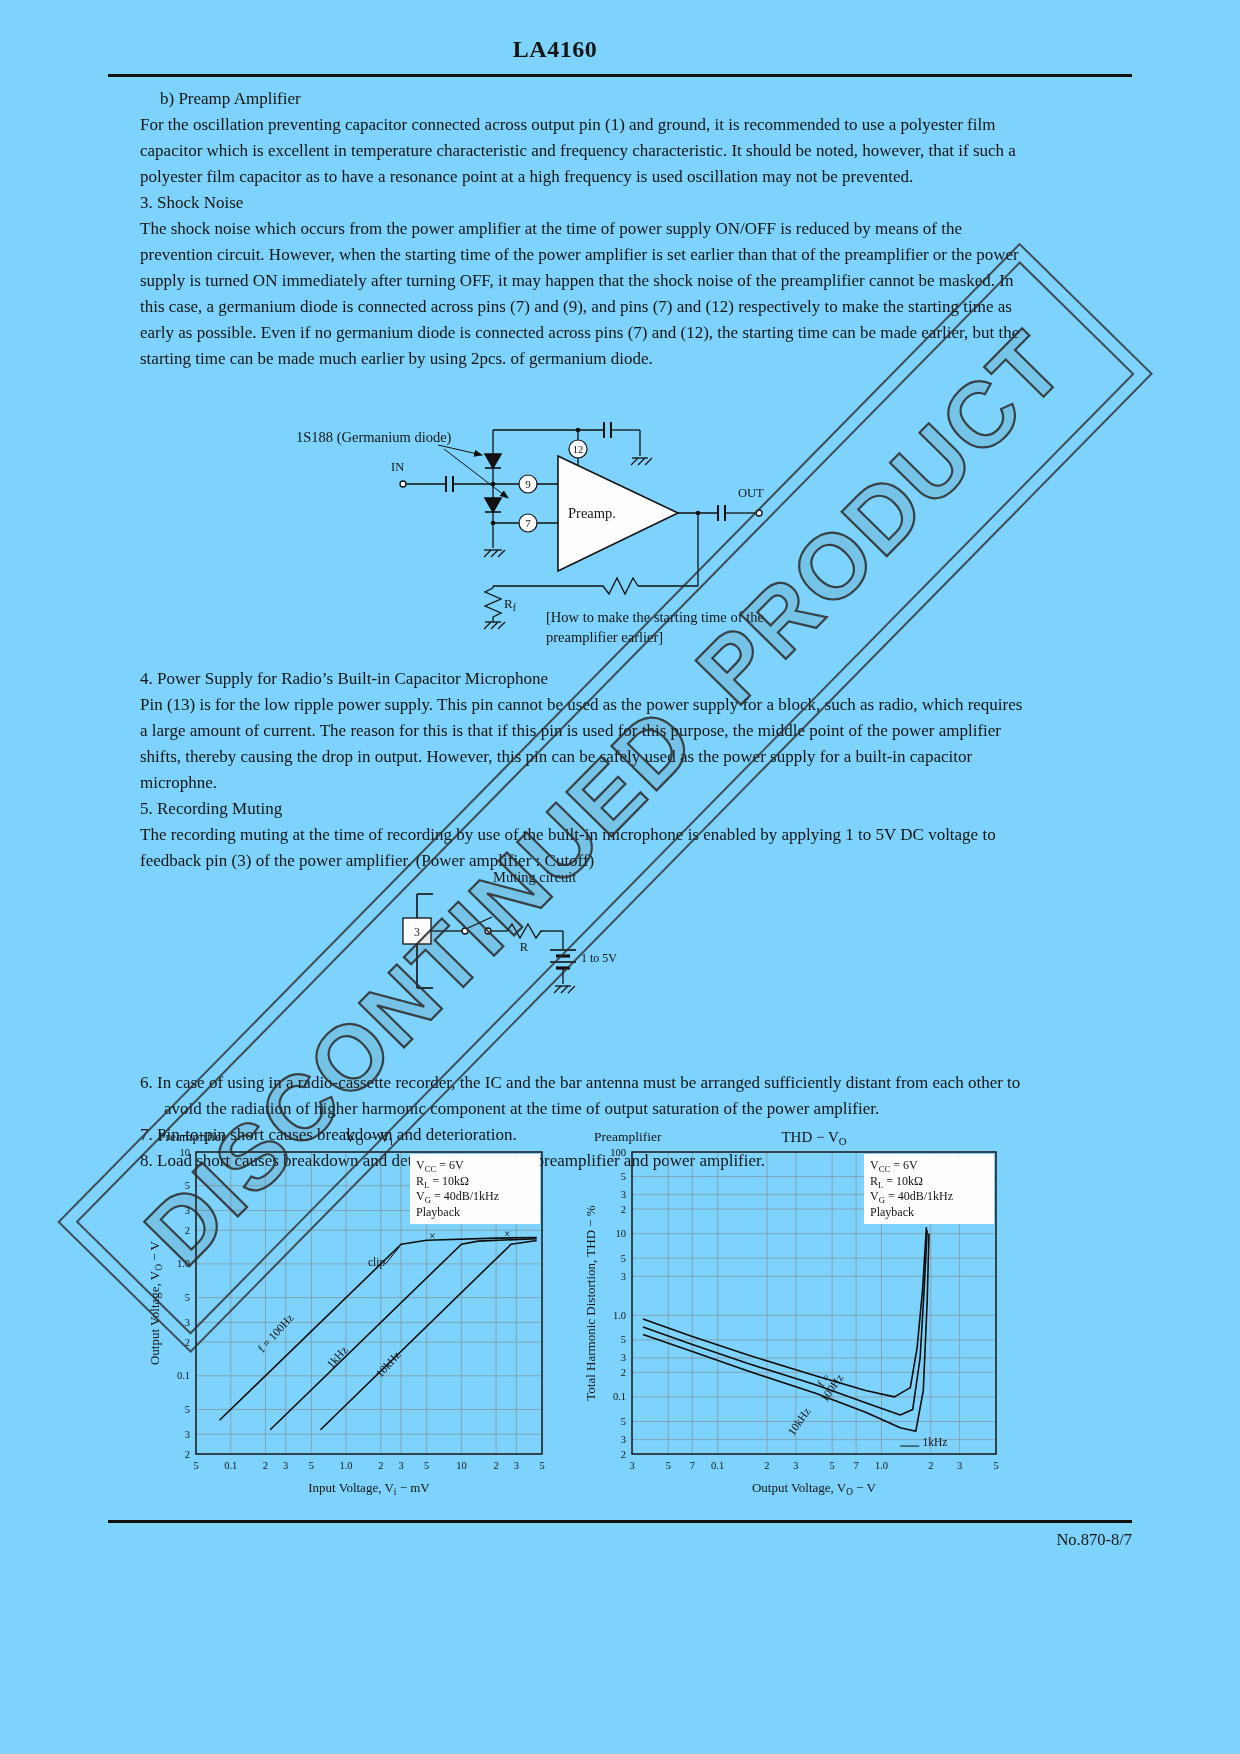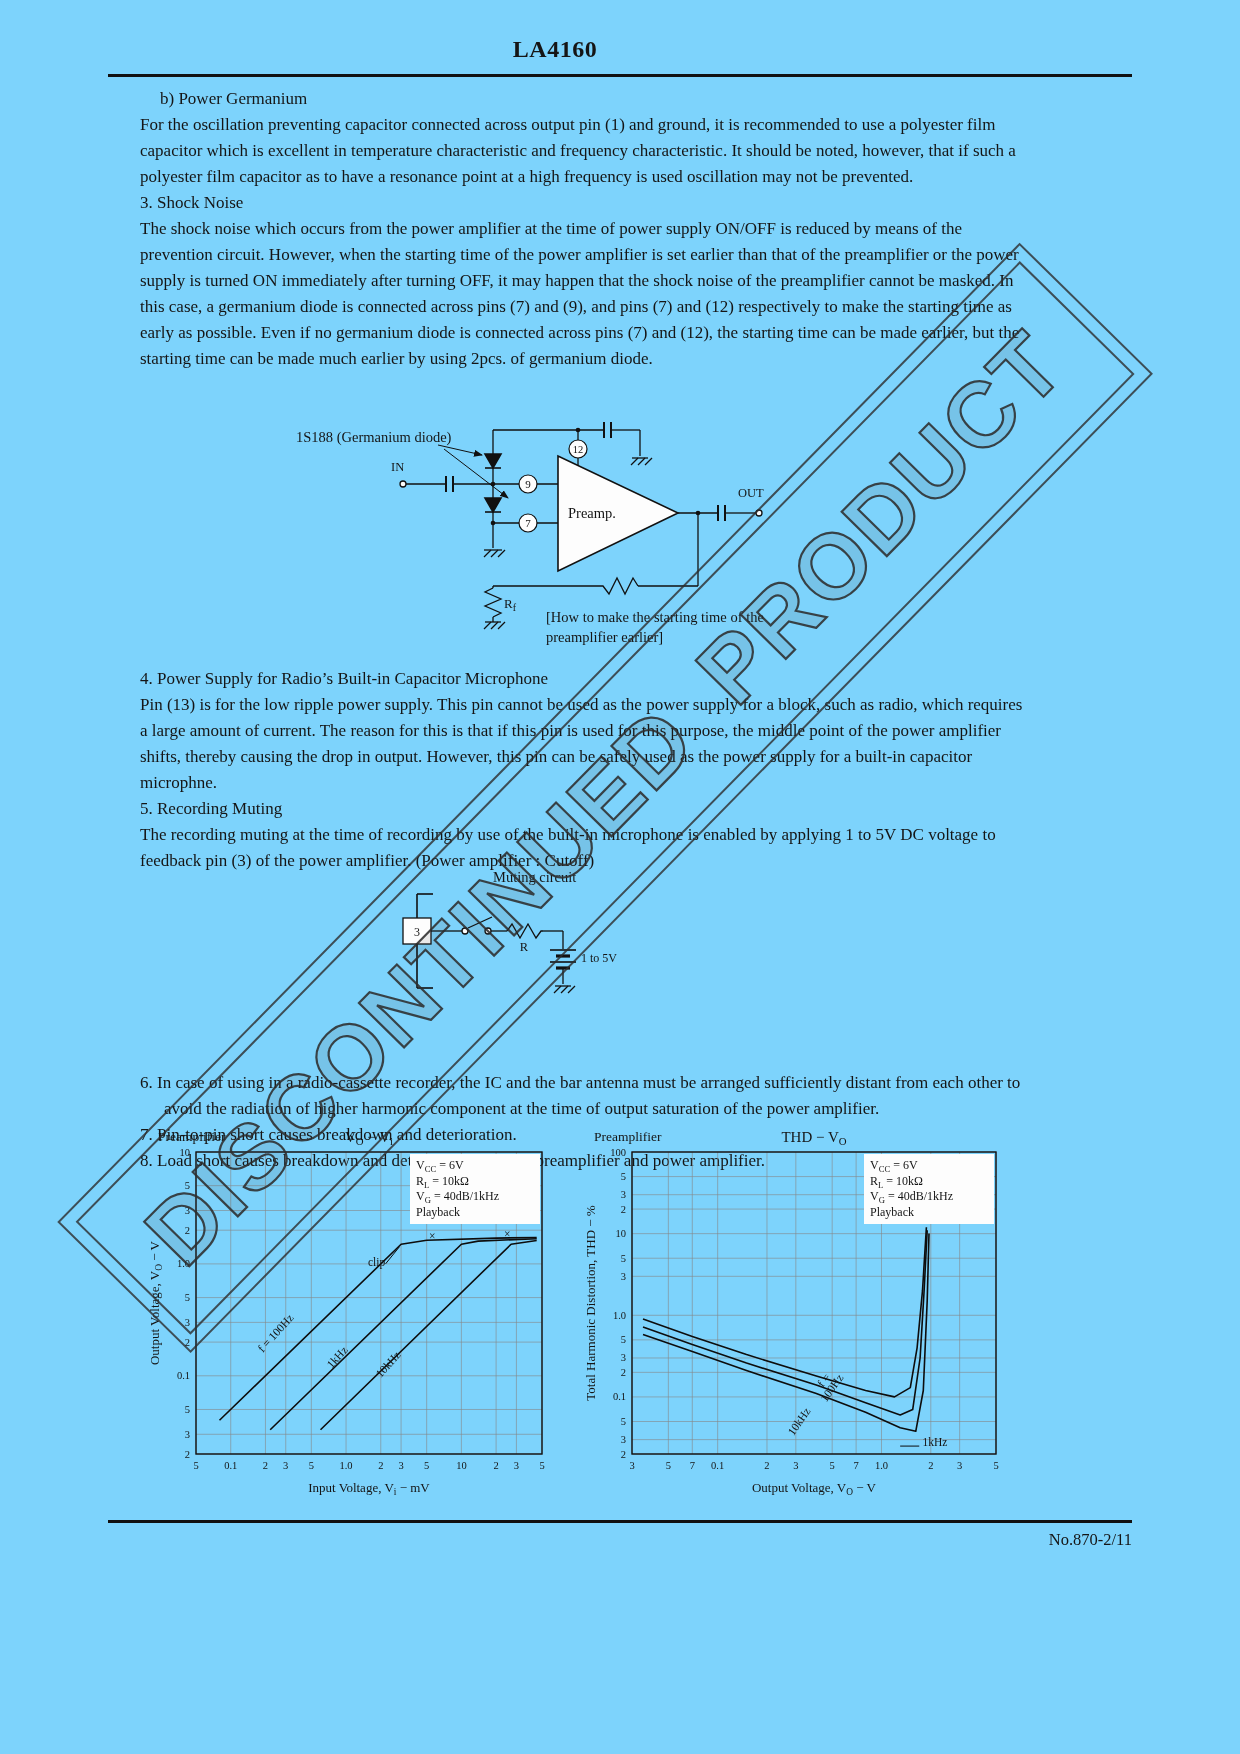--- a/index.html
+++ b/index.html
@@ -41,21 +41,21 @@
 </style>
 </head>
 <body>
 
 <div id="page">
 
   <div class="header-title">LA4160</div>
   <div class="rule-top"></div>
 
   <div class="textcol" id="block-top">
-    <div class="heading indent1">b) Power Germanium</div>
+    <div class="heading indent1">b) Preamp Amplifier</div>
     <p class="body indent2">For the oscillation preventing capacitor connected across output pin (1) and ground, it is recommended to use a polyester film capacitor which is excellent in temperature characteristic and frequency characteristic. It should be noted, however, that if such a polyester film capacitor as to have a resonance point at a high frequency is used oscillation may not be prevented.</p>
     <div class="heading">3. Shock Noise</div>
     <p class="body">The shock noise which occurs from the power amplifier at the time of power supply ON/OFF is reduced by means of the prevention circuit. However, when the starting time of the power amplifier is set earlier than that of the preamplifier or the power supply is turned ON immediately after turning OFF, it may happen that the shock noise of the preamplifier cannot be masked. In this case, a germanium diode is connected across pins (7) and (9), and pins (7) and (12) respectively to make the starting time as early as possible. Even if no germanium diode is connected across pins (7) and (12), the starting time can be made earlier, but the starting time can be made much earlier by using 2pcs. of germanium diode.</p>
   </div>
 
   <svg id="figure1" width="540" height="250" viewBox="0 0 540 250">
     <defs>
       <marker id="arr" markerWidth="9" markerHeight="7" refX="8" refY="3.5" orient="auto">
         <path d="M0,0 L9,3.5 L0,7 z" fill="#111"></path>
       </marker>
@@ -377,16 +377,16 @@
       <path d="M61.0,204.9 L110.3,222.4 L164.5,241.1 L234.3,263.0 L283.6,280.7 L318.2,293.0 L330.7,287.6 L338.1,236.0 L342.1,168.7 L345.2,108.3" fill="none" stroke="#0d0d0d" stroke-width="1.6" stroke-linejoin="round"></path>
       <path d="M61.0,212.6 L110.3,229.5 L164.5,248.6 L234.3,271.6 L283.6,290.2 L318.2,305.7 L333.8,309.2 L341.3,268.5 L345.2,178.9 L347.0,111.6" fill="none" stroke="#0d0d0d" stroke-width="1.6" stroke-linejoin="round"></path>
       <line x1="318.15652668734" y1="324.08784502331036" x2="337.24334668322206" y2="324.08784502331036" stroke="#0d0d0d" stroke-width="1"></line>
       <text x="241.07719983024074" y="265.63021775835927" font-size="11.5" transform="rotate(-55 241.07719983024074 265.63021775835927)">f =</text>
       <text x="244.23991578574137" y="280.6955945431465" font-size="11.5" transform="rotate(-55 244.23991578574137 280.6955945431465)">100Hz</text>
       <text x="211.4154584461201" y="314.24366483761486" font-size="11.5" transform="rotate(-55 211.4154584461201 314.24366483761486)">10kHz</text>
       <text x="340.5151596092824" y="324.08784502331036" font-size="11.5">1kHz</text>
     </svg>
 
   <div class="rule-bottom"></div>
-  <div class="footer-ref">No.870-2/11</div>
+  <div class="footer-ref">No.870-8/7</div>
 
   <div class="watermark">DISCONTINUED PRODUCT</div>
 </div>
 
 </body></html>

